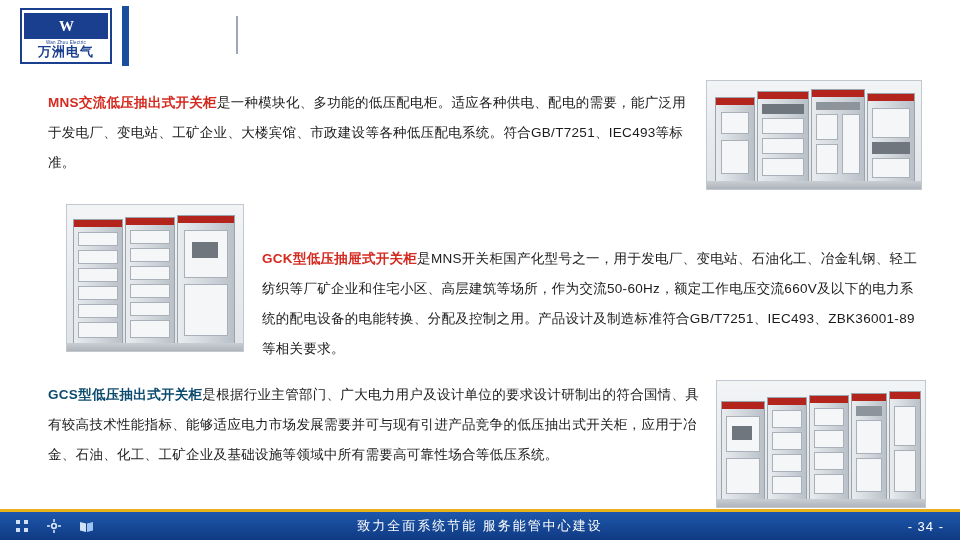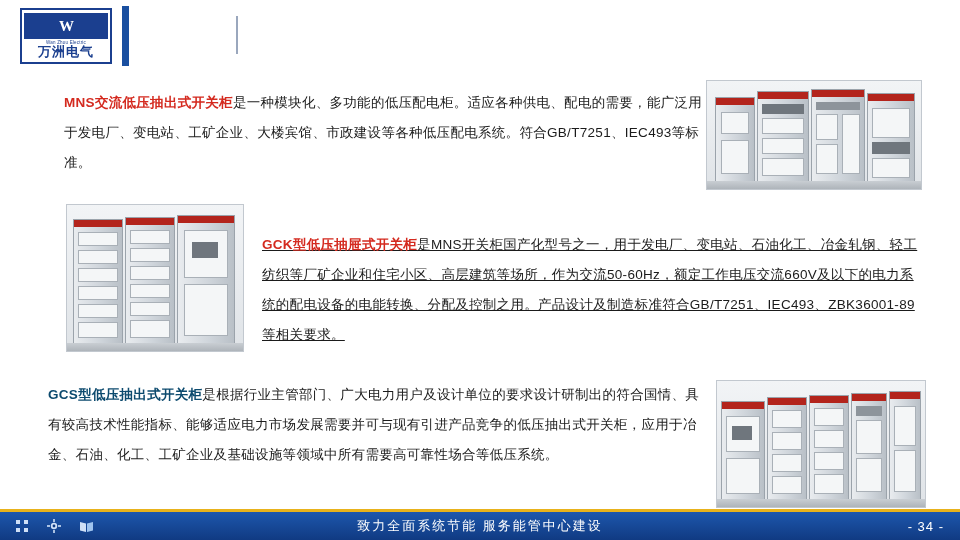--- a/index.html
+++ b/index.html
@@ -86,22 +86,22 @@
     color:#1b1b1b;
     letter-spacing:0.3px;
   }
   .para b.red {
     color:#d42a1f; font-weight:bold;
   }
   .para b.blue {
     color:#0c4a6e; font-weight:bold;
   }
 
-  #p1 { left:48px; top:88px; width:650px;margin-left:16px; }
-  #p2 { left:262px; top:230px; width:660px;text-decoration:underline; }
+  #p1 { left:48px; top:88px; width:650px; }
+  #p2 { left:262px; top:244px; width:660px; }
   #p3 { left:48px; top:380px; width:660px; }
 
   
   .photo {
     position:absolute;
     background:#d8dde2;
     overflow:hidden;
     border:1px solid #c2c8cf;
   }
   #img1 { left:706px; top:80px; width:216px; height:110px; }

